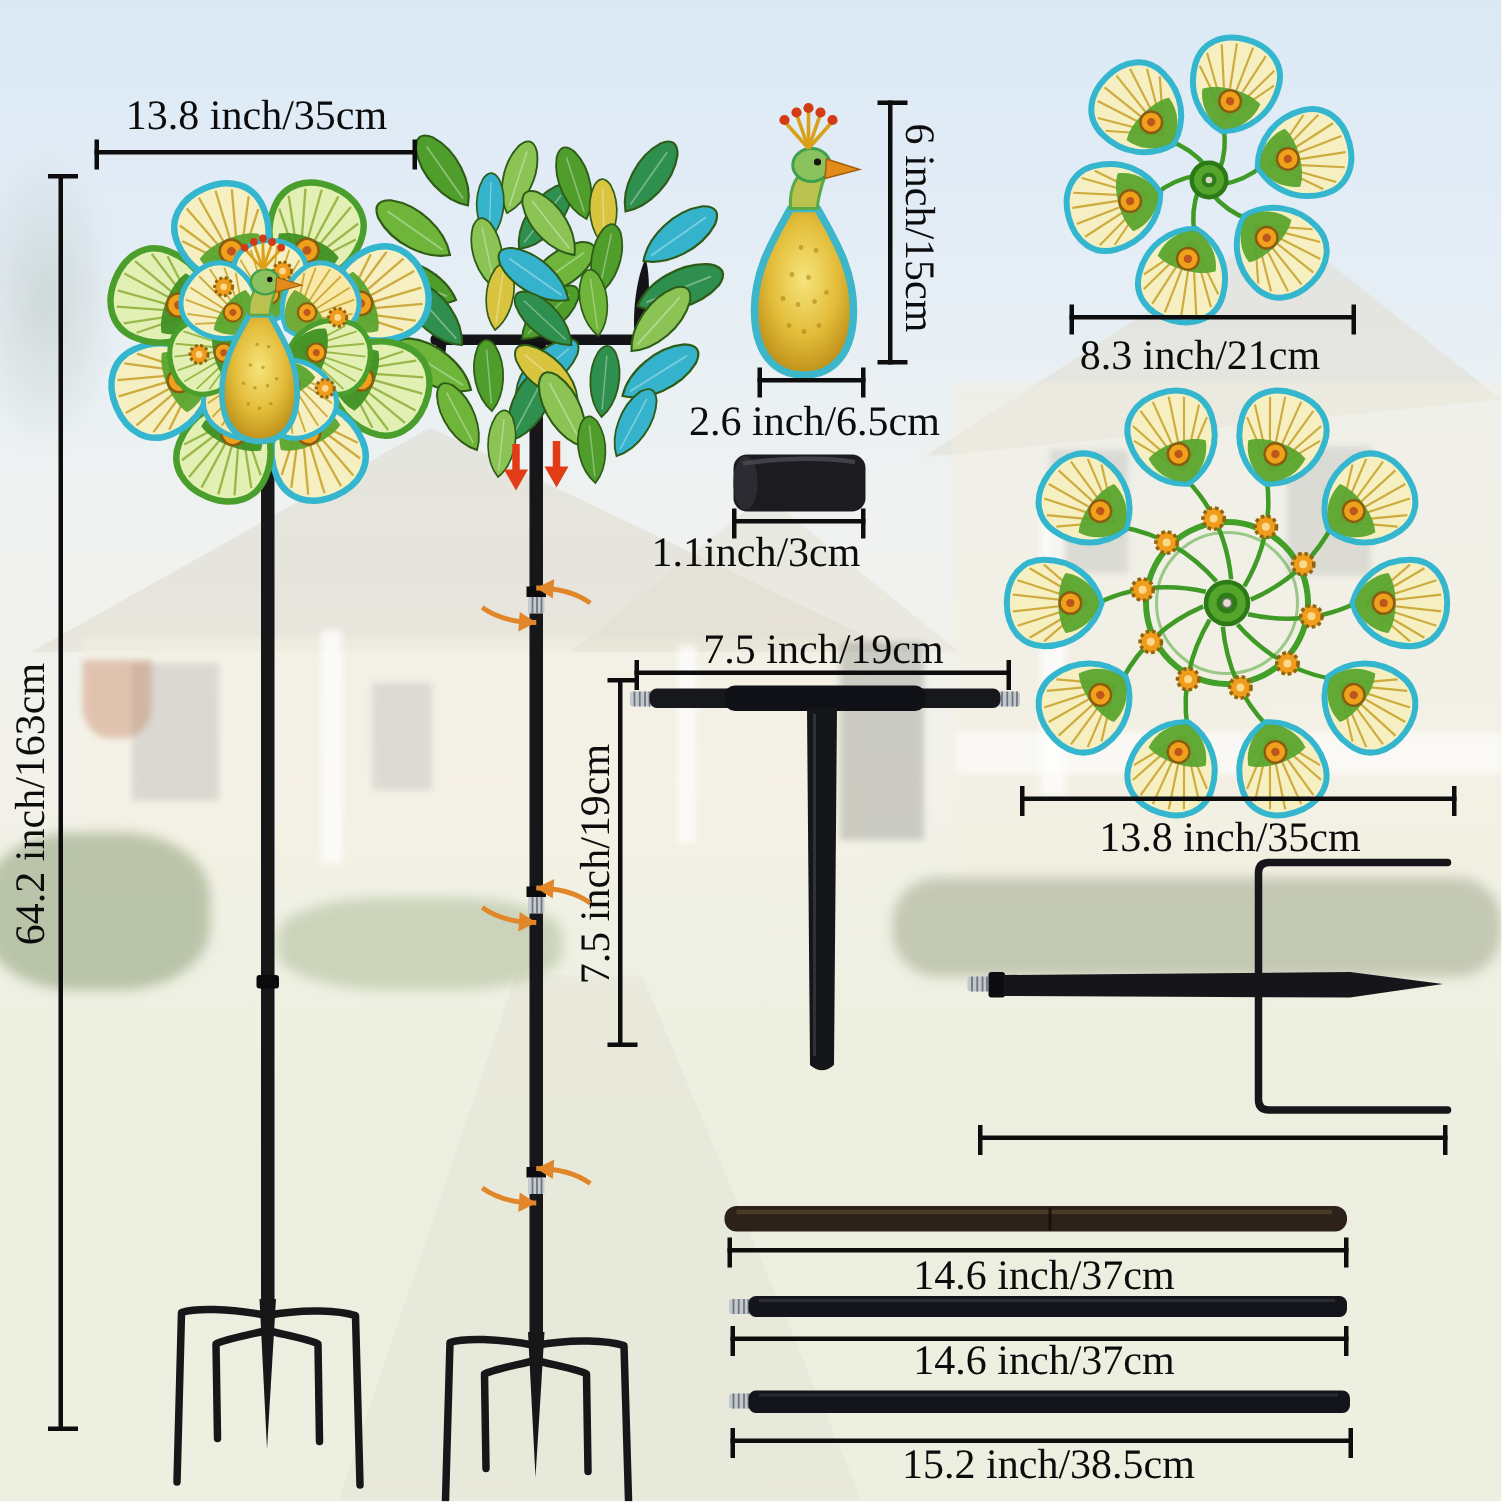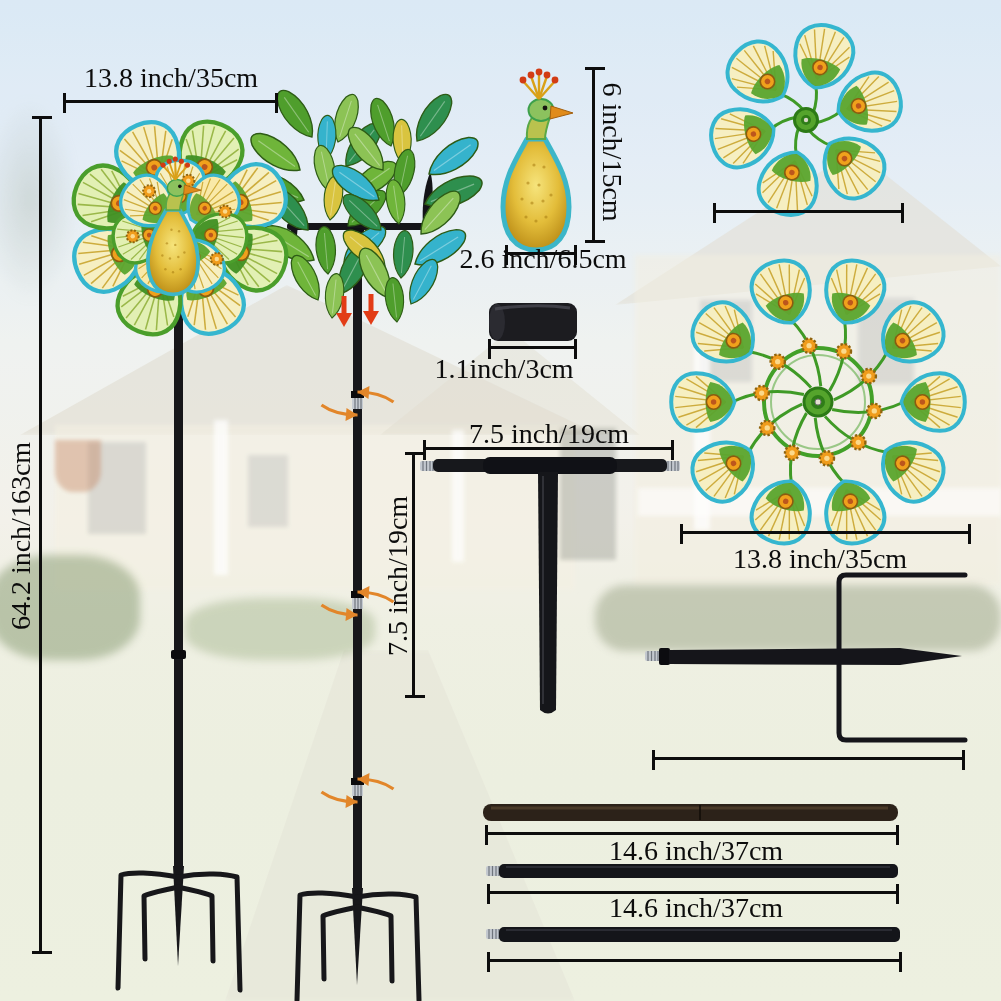--- a/index.html
+++ b/index.html
@@ -373,20 +373,22 @@
   <div class="dlh" style="left:713px;top:210px;width:191px;"></div>
   <div class="dlh" style="left:680px;top:531px;width:291px;"></div>
   <div class="dlh" style="left:652px;top:757px;width:313px;"></div>
   <div class="dlh" style="left:485px;top:832px;width:414px;"></div>
   <div class="dlh" style="left:487px;top:891px;width:412px;"></div>
   <div class="dlh" style="left:487px;top:959px;width:415px;"></div>
 
   <div class="lbl" style="left:171px;top:78px;">13.8 inch/35cm</div>
   <div class="lbl rotccw" style="left:21px;top:536px;">64.2 inch/163cm</div>
   <div class="lbl rotcw" style="left:612px;top:152px;">6 inch/15cm</div>
-  <div class="lbl" style="left:543px;top:259px;font-family:Liberation Serif, serif;">2.6 inch/6.5cm</div>
+  <div class="lbl" style="left:543px;top:282px;font-family:Liberation Serif, serif;">2.6 inch/6.5cm</div>
   <div class="lbl" style="left:504px;top:369px;">1.1inch/3cm</div>
   <div class="lbl" style="left:549px;top:434px;">7.5 inch/19cm</div>
   <div class="lbl rotccw" style="left:398px;top:576px;">7.5 inch/19cm</div>
+  <div class="lbl" style="left:800px;top:238px;">8.3 inch/21cm</div>
   <div class="lbl" style="left:820px;top:559px;">13.8 inch/35cm</div>
   <div class="lbl" style="left:696px;top:851px;">14.6 inch/37cm</div>
   <div class="lbl" style="left:696px;top:908px;">14.6 inch/37cm</div>
+  <div class="lbl" style="left:699px;top:977px;">15.2 inch/38.5cm</div>
 </div>
 
 </body></html>

